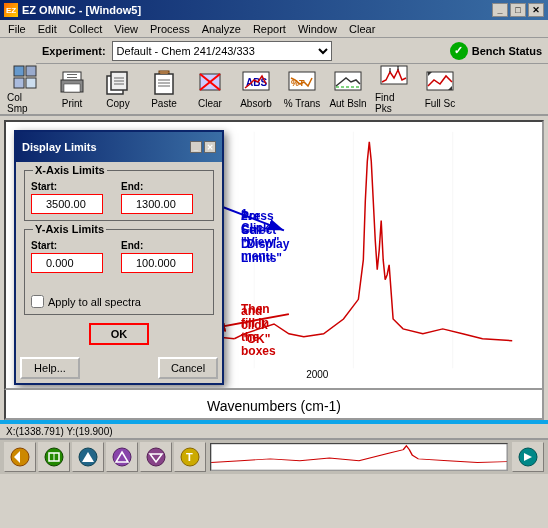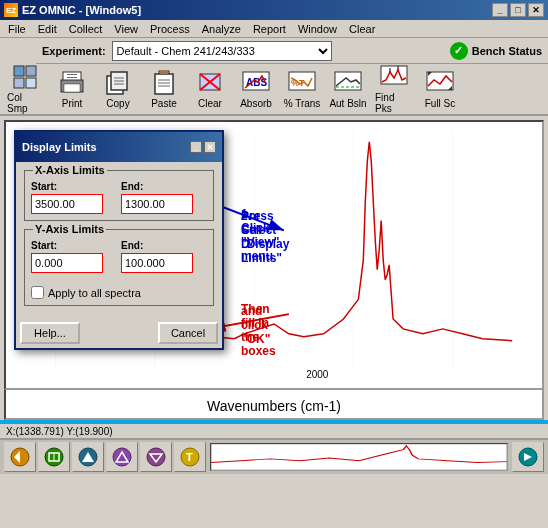--- a/index.html
+++ b/index.html
@@ -161,26 +161,26 @@
       margin-top: 6px;
     }
     .dialog-field { display: flex; flex-direction: column; gap: 2px; }
     .dialog-field label { font-size: 10px; font-weight: bold; }
     .dialog-input {
       width: 72px;
       height: 20px;
       border: 1px solid red;
       background: white;
       font-size: 11px;
-      padding: 1px 3px;
+      padding: 1px 14px;
       outline: none;
     }
     .dialog-checkbox-row {
       display: flex; align-items: center; gap: 4px;
-      margin-top: 13px;
+      margin-top: 22px;
     }
     .dialog-buttons {
       display: flex;
       justify-content: center;
       gap: 8px;
       margin-top: 8px;
       margin-bottom: 4px;
     }
     .dialog-btn {
       min-width: 60px;
@@ -556,20 +556,23 @@
               <label>End:</label>
               <input class="dialog-input" type="text" value="100.000" style="">
             </div>
           </div>
           <div class="dialog-checkbox-row">
             <input type="checkbox" style="">
             <label>Apply to all spectra</label>
           </div>
         </div>
 
+        <div class="dialog-buttons">
+          <button class="dialog-btn ok-btn">OK</button>
+        </div>
       </div>
 
       <div class="help-cancel-row">
         <button class="dialog-btn">Help...</button>
         <button class="dialog-btn">Cancel</button>
       </div>
     </div>
 
   </div>
 </div>

